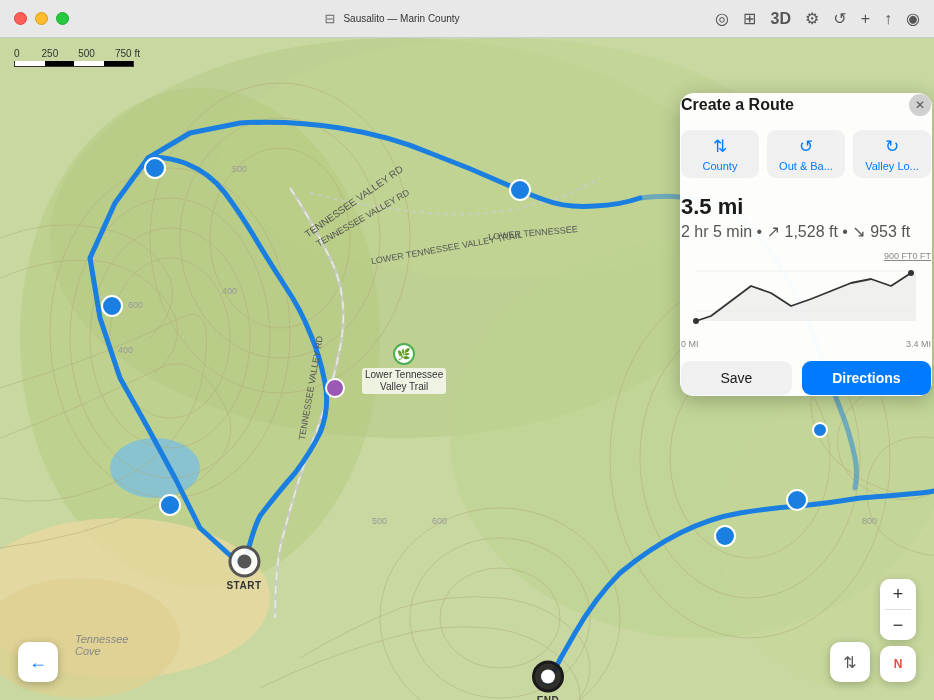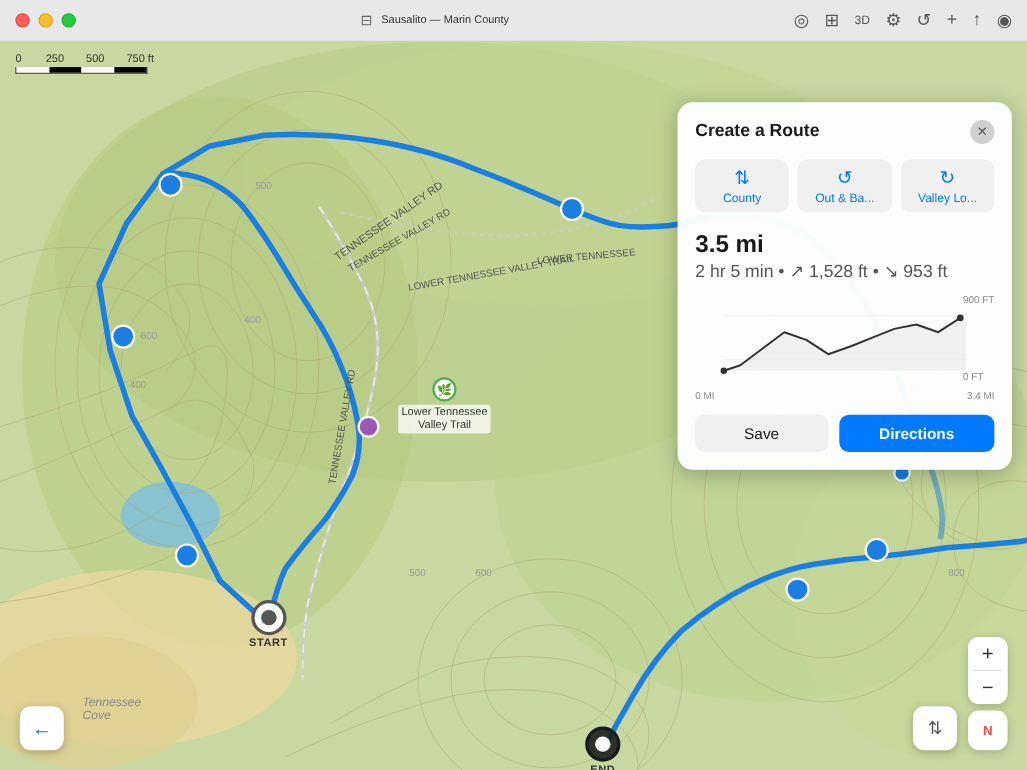--- a/index.html
+++ b/index.html
@@ -99,26 +99,26 @@
       position: absolute; bottom: 18px; right: 64px;
       width: 40px; height: 40px;
       background: white; border-radius: 10px;
       box-shadow: 0 2px 8px rgba(0,0,0,0.25);
       display: flex; align-items: center; justify-content: center;
       cursor: pointer; font-size: 16px; color: #555;
     }
 
     
     #route-panel {
-      position: absolute; top: 55px; right: 14px;
-      width: 304px;
+      position: absolute; top: 55px; right: 2px;
+      width: 252px;
       background: rgba(255,255,255,0.96);
       border-radius: 14px;
       box-shadow: 0 4px 20px rgba(0,0,0,0.25);
-      padding: 16px;
+      padding: 1px;
       z-index: 200;
     }
     .panel-header {
       display: flex; align-items: center; justify-content: space-between;
       margin-bottom: 14px;
     }
     .panel-title { font-size: 16px; font-weight: 600; color: #1a1a1a; }
     .panel-close {
       width: 22px; height: 22px; border-radius: 50%;
       background: #d0d0d0; display: flex; align-items: center; justify-content: center;
@@ -142,22 +142,22 @@
     .stats-detail { font-size: 16px; color: #555; margin-bottom: 10px; }
 
     
     .elev-chart {
       position: relative; height: 80px; background: transparent;
       margin-bottom: 8px;
     }
     .elev-svg { width: 100%; height: 100%; }
     .elev-labels-y {
       position: absolute; right: 0; top: 0; bottom: 0;
-      display: flex; flex-direction: column; justify-content: space-between;
-      font-size: 9px; color: #888;
+      display: flex; flex-direction: row; justify-content: flex-end;
+      font-size: 9px; color: #888; text-decoration: underline;
     }
     .elev-labels-x {
       display: flex; justify-content: space-between;
       font-size: 9px; color: #888; margin-bottom: 10px;
     }
 
     
     .panel-btns { display: flex; gap: 10px; }
     .btn-save {
       flex: 1; padding: 9px;
@@ -190,21 +190,21 @@
     <div class="tl tl-min"></div>
     <div class="tl tl-max"></div>
   </div>
   <div class="title-area">
     <span class="window-icon">⊟</span>
     <span class="title-text">Sausalito — Marin County</span>
   </div>
   <div class="titlebar-right">
     <span class="titlebar-icon">◎</span>
     <span class="titlebar-icon">⊞</span>
-    <span class="titlebar-icon" style="font-size:11px;font-weight:400;">3D</span>
+    <span class="titlebar-icon" style="font-size:16px;font-weight:700;">3D</span>
     <span class="titlebar-icon">⚙</span>
     <span class="titlebar-icon">↺</span>
     <span class="titlebar-icon">+</span>
     <span class="titlebar-icon">↑</span>
     <span class="titlebar-icon">◉</span>
   </div>
 </div>
 
 <div id="map">
 

